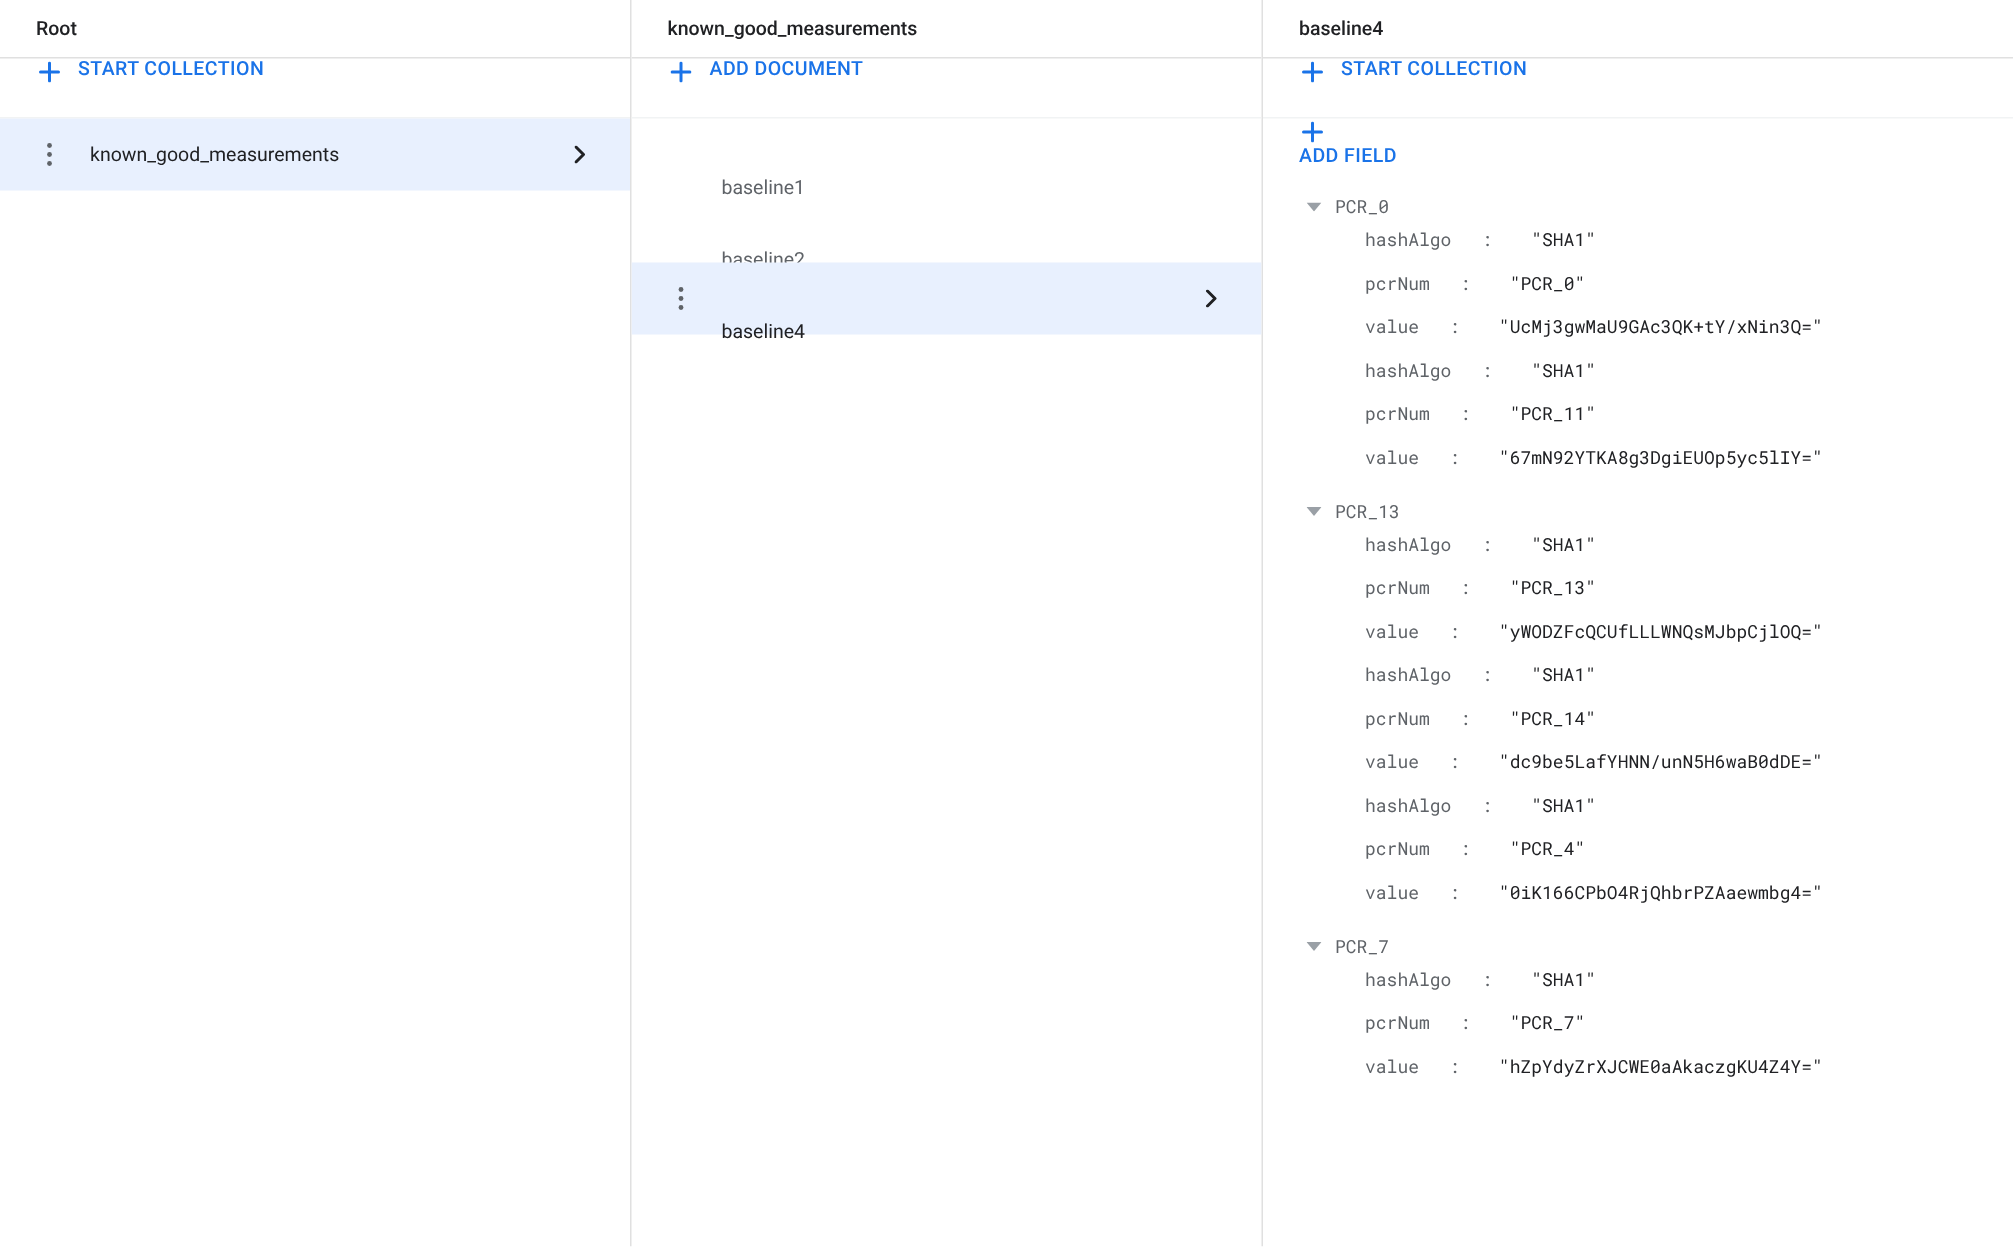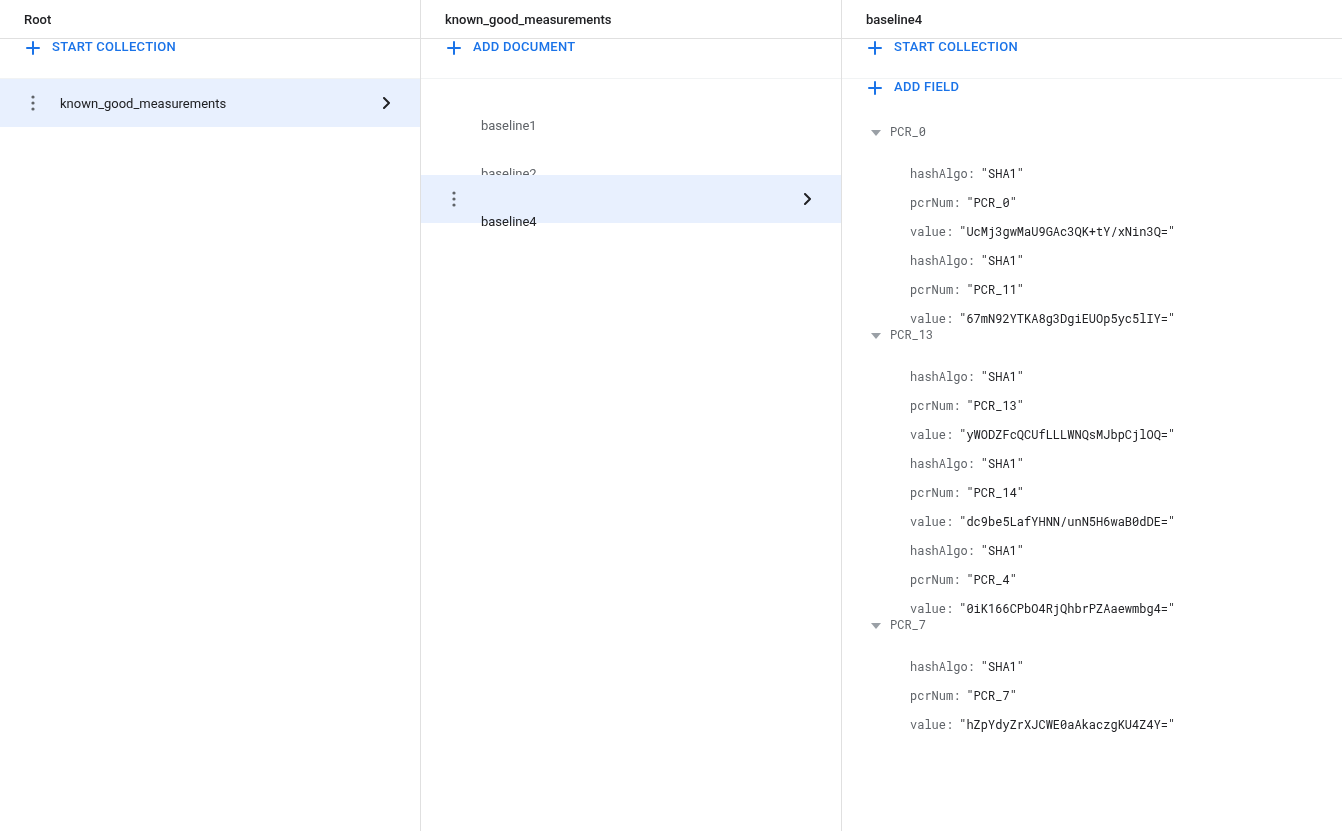--- a/index.html
+++ b/index.html
@@ -39,21 +39,21 @@
     height: 40px;
     display: flex;
     padding: 0 24px;
     color: #1a73e8;
     font-weight: 500;
     font-size: 13px;
     letter-spacing: 0.3px;
     cursor: pointer;
     border-bottom: 1px solid #f1f3f4;
   }
-  .action-row.no-border { border-bottom: none; }
+  .action-row.no-border { border-bottom: none; flex-direction: column; }
   .plus-icon {
     width: 18px; height: 18px;
     margin-right: 10px;
     display: inline-flex; align-items:center; justify-content:center;
   }
   .plus-icon svg { stroke: #1a73e8; }
 
   .list-item {
     height: 48px;
     display: flex;
@@ -84,41 +84,43 @@
     width: 18px; height: 18px;
     display:flex; align-items:center; justify-content:center;
     color: #5f6368;
   }
   .list-item.selected .chev-right { color: #202124; }
 
   
   .fields { padding: 4px 0 20px 0; }
   .node-row {
     display: flex;
+    align-items: center;
     height: 29px;
     padding-left: 24px;
     font-family: "Roboto Mono", Menlo, Consolas, monospace;
     font-size: 12px;
     color: #5f6368;
   }
   .caret {
     width: 20px; height:20px;
     display:flex; align-items:center; justify-content:center;
     margin-right: 4px;
     color: #9aa0a6;
     cursor: pointer;
   }
   .node-name { color: #5f6368; }
   .leaf-row {
     display: flex;
-    align-items: flex-end;
+    align-items: flex-start;
     height: 29px;
     padding-left: 68px;
     font-family: "Roboto Mono", Menlo, Consolas, monospace;
     font-size: 12px;
+    gap: 20px;
   }
   .leaf-key { color: #5f6368; }
   .leaf-val { color: #202124; margin-left: 6px; }
   .colon { color: #5f6368; }
 </style>
 </head>
 <body>
 
 <div class="columns">
 

